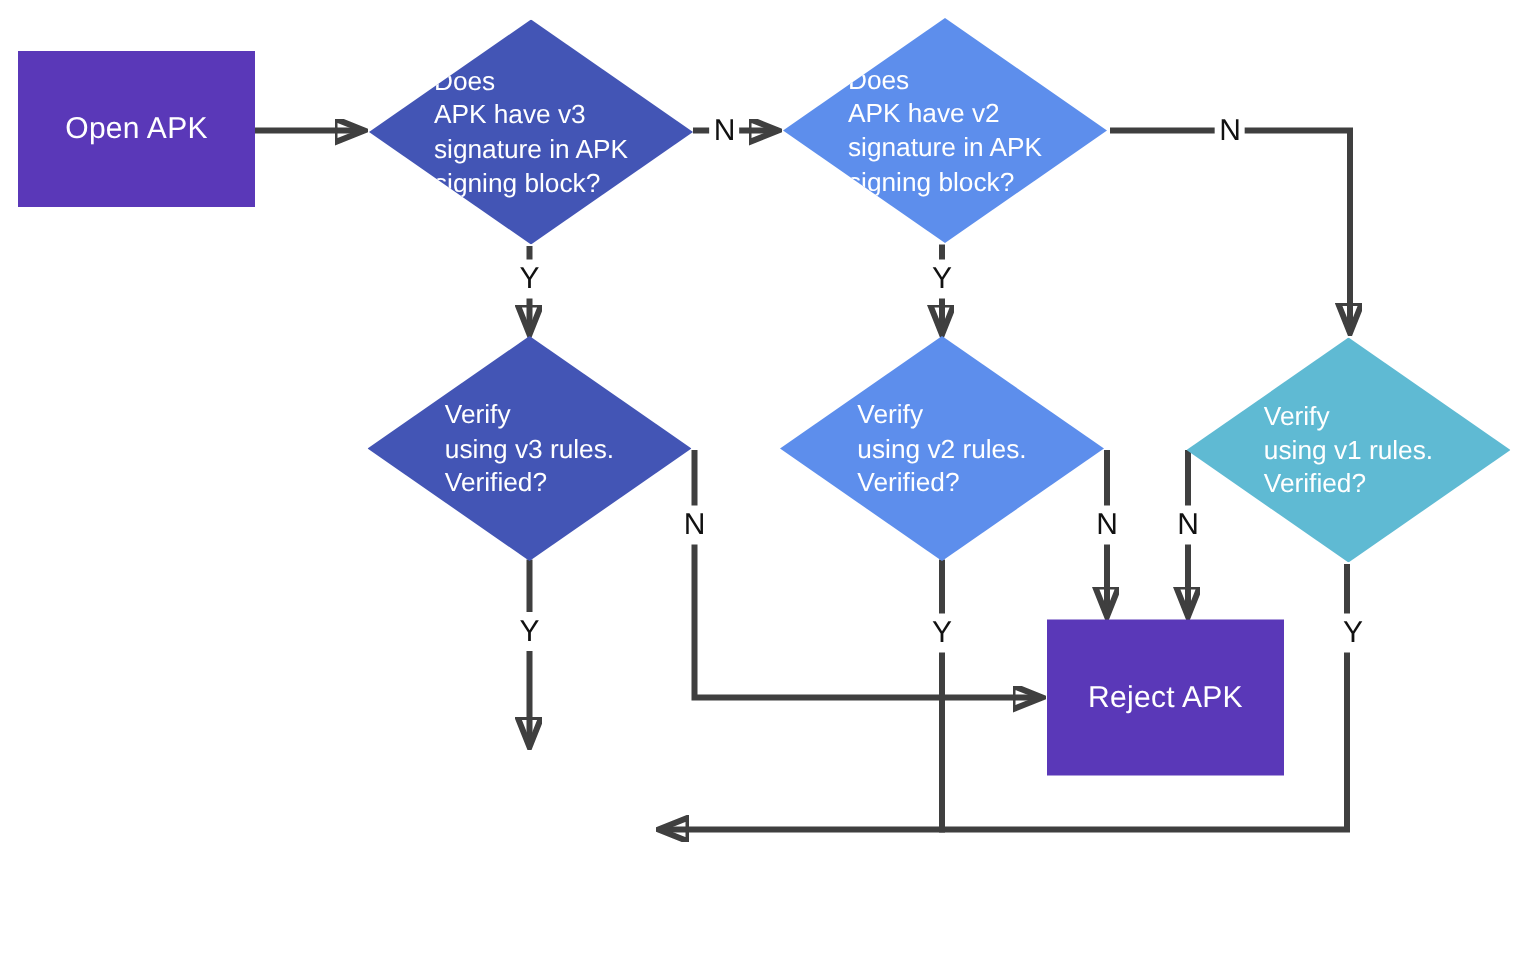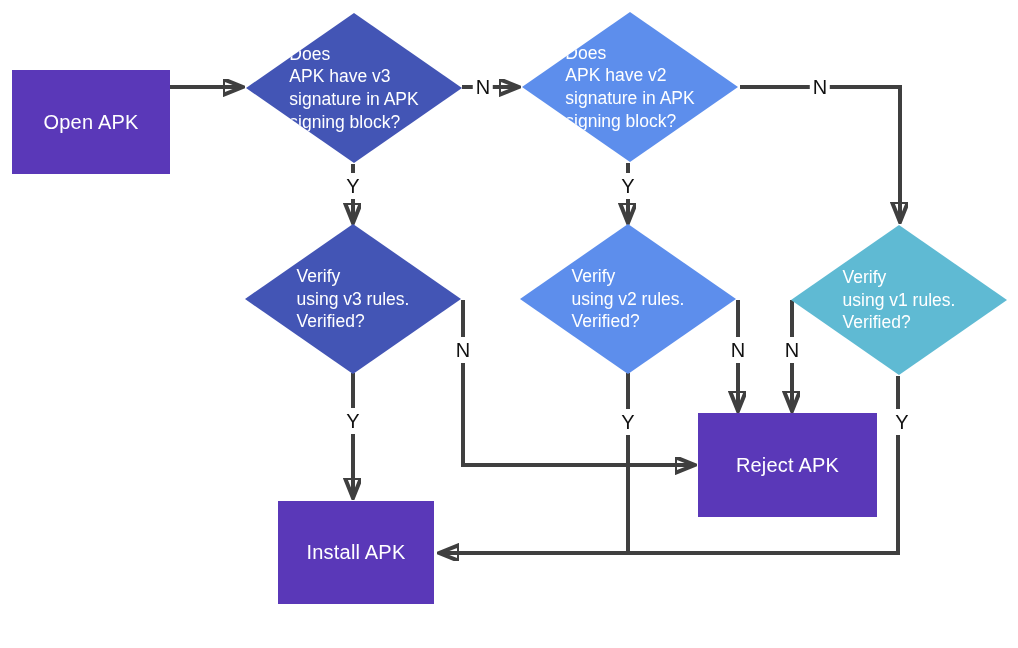--- a/index.html
+++ b/index.html
@@ -75,21 +75,21 @@
     <path d="M 353 164 L 353 222" marker-end="url(#arrow)"></path>
     <path d="M 628 163 L 628 222" marker-end="url(#arrow)"></path>
     <path d="M 353 373 L 353 497" marker-end="url(#arrow)"></path>
     <path d="M 463 300 L 463 465 L 694 465" marker-end="url(#arrow)"></path>
     <path d="M 738 300 L 738 410" marker-end="url(#arrow)"></path>
     <path d="M 792 300 L 792 410" marker-end="url(#arrow)"></path>
     <path d="M 898 376 L 898 553 L 440 553" marker-end="url(#arrow)"></path>
     <path d="M 628 373 L 628 555"></path>
   </svg>
 
-  <div class="node rect" style="left: 12px; top: 34px; width: 158px; height: 104px; background-color: rgb(90, 56, 184); margin-top: 36px;">
+  <div class="node rect" style="left: 12px; top: 34px; width: 158px; height: 104px; background-color: rgb(90, 56, 184);">
     <span class="label">Open APK</span>
   </div>
 
   <div class="node diamond" style="left: 246px; top: 13px; width: 216px; height: 150px; background-color: rgb(67, 85, 181);">
     <span class="label">Does
 APK have v3
 signature in APK
 signing block?</span>
   </div>
 
@@ -111,27 +111,24 @@
 using v2 rules.
 Verified?</span>
   </div>
 
   <div class="node diamond" style="left: 791px; top: 225px; width: 216px; height: 150px; background-color: rgb(95, 186, 211);">
     <span class="label">Verify
 using v1 rules.
 Verified?</span>
   </div>
 
-  <div class="node rect" style="left: 698px; top: 413px; width: 179px; height: 104px; background-color: rgb(90, 56, 184);">
+  <div class="node rect" style="left: 698px; top: 413px; width: 158px; height: 104px; background-color: rgb(90, 56, 184);">
     <span class="label">Reject APK</span>
   </div>
 
-  <div class="node rect" style="left: 278px; top: 501px; width: 156px; height: 103px; background-color: rgb(90, 56, 184);">
-    <span class="label">Install APK</span>
-  </div>
 
   <div class="edge-label" style="left:483px; top:87px;">N</div>
   <div class="edge-label" style="left:820px; top:87px;">N</div>
   <div class="edge-label" style="left:353px; top:186px;">Y</div>
   <div class="edge-label" style="left:628px; top:186px;">Y</div>
   <div class="edge-label" style="left:463px; top:350px;">N</div>
   <div class="edge-label" style="left:738px; top:350px;">N</div>
   <div class="edge-label" style="left:792px; top:350px;">N</div>
   <div class="edge-label" style="left:353px; top:421px;">Y</div>
   <div class="edge-label" style="left:628px; top:422px;">Y</div>

